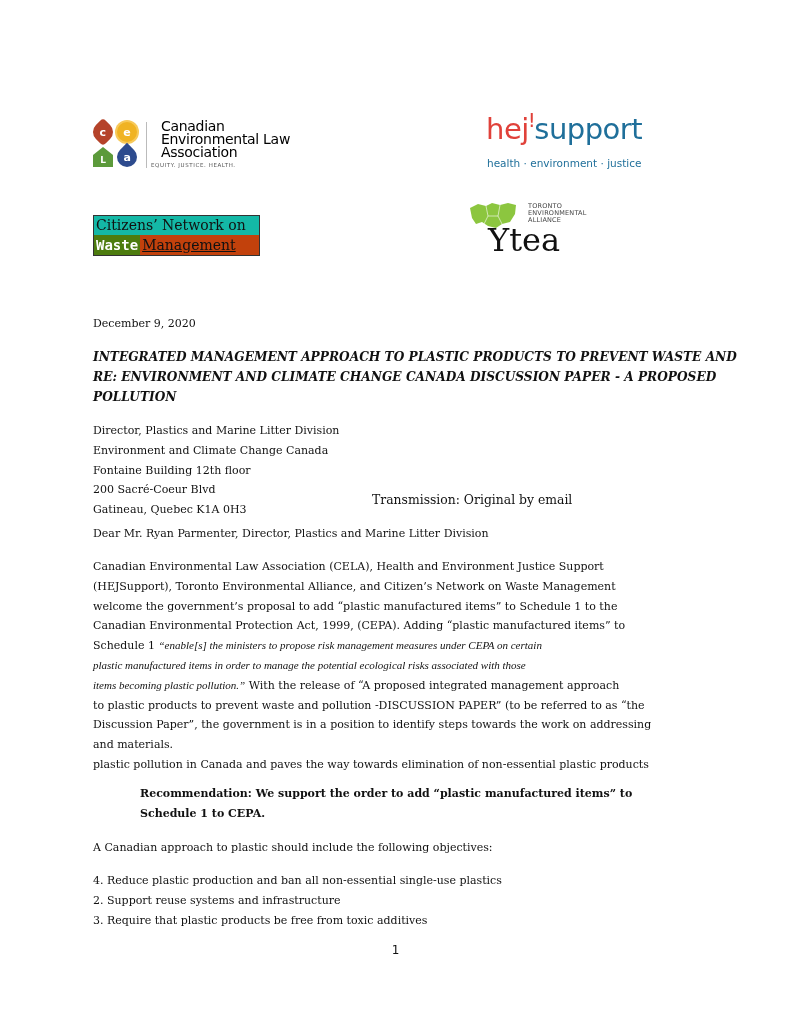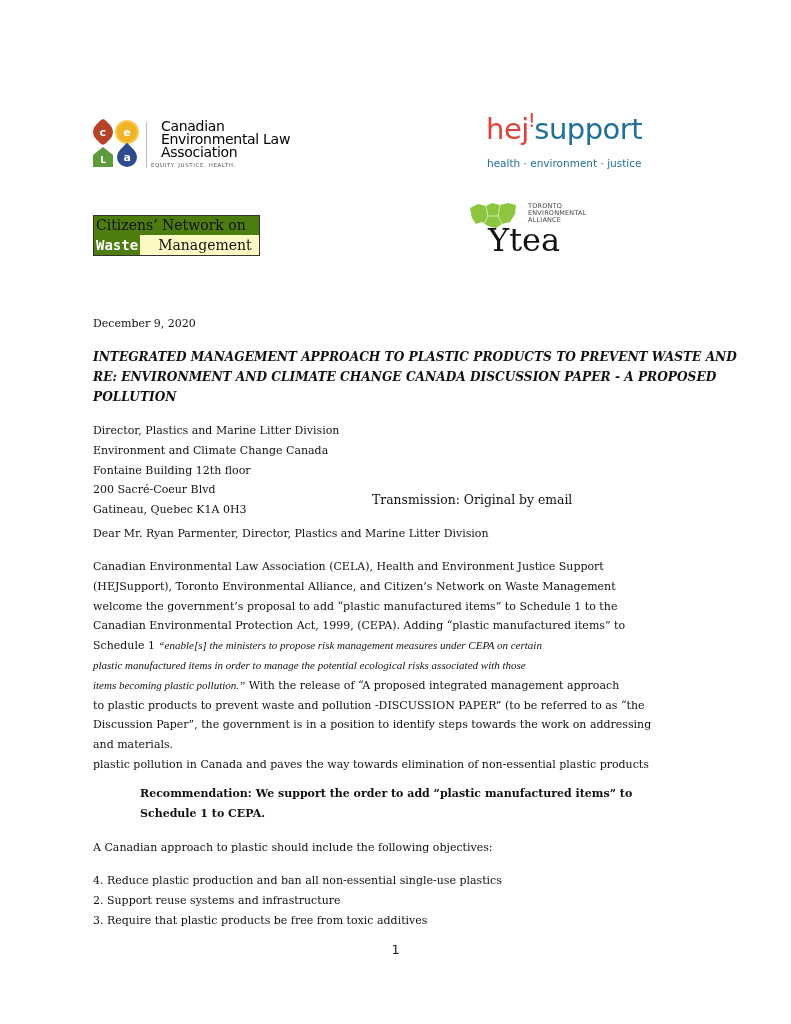--- a/index.html
+++ b/index.html
@@ -27,24 +27,24 @@
   
   .hej { position: absolute; left: 476px; top: 112px; width: 160px; height: 60px; margin-left: 10px; }
   .hej-main { position: absolute; left: 0; top: 0; font: 29px "DejaVu Sans", sans-serif; letter-spacing: -0.5px; white-space: nowrap; }
   .hej-red { color: #e0413a; }
   .hej-excl { color: #e0413a; font-size: 20px; position: relative; top: -12px; margin: 0 -1px; }
   .hej-blue { color: #1f6f9a; }
   .hej-tag { position: absolute; left: 1px; top: 45px; font: 10.5px "DejaVu Sans", sans-serif; color: #1f6f9a; white-space: nowrap; }
 
   
   .cnwm { position: absolute; left: 93px; top: 215px; width: 165px; border: 1px solid #333; }
-  .cnwm-top { font: 14px/19px "DejaVu Serif", serif; color: #111; padding-left: 2px; background: #4d7c0f; white-space: nowrap; }
+  .cnwm-top { font: 14px/19px "DejaVu Serif", serif; color: #111; padding-left: 2px; background: #14b8a6; white-space: nowrap; }
   .cnwm-bottom { display: flex; height: 20px; }
   .cnwm-waste { background: #4d7c0f; color: #fff; font: bold 14px/20px "DejaVu Sans Mono", monospace; padding: 0 2px; }
-  .cnwm-mgmt { background: #fef9c3; color: #111; font: 14px/20px "DejaVu Serif", serif; padding-left: 18px; flex: 1; }
+  .cnwm-mgmt { background: #c2410c; color: #111; font: 14px/20px "DejaVu Serif", serif; padding-left: 2px; flex: 1; text-decoration: underline; }
 
   
   .tea { position: absolute; left: 468px; top: 194px; width: 140px; height: 60px; margin-top: 8px; }
   .tea-map { position: absolute; left: 0; top: 0; width: 50px; height: 28px; }
   .tea-text { position: absolute; left: 60px; top: 1px; font: 6.5px/7px "DejaVu Sans", sans-serif; color: #444; letter-spacing: 0.2px; }
   .tea-word { position: absolute; left: 20px; top: 20px; font: 32px/36px "DejaVu Serif", serif; color: #111; }
 
   
   .txt { position: absolute; left: 93px; font-size: 11px; line-height: 19.8px; white-space: nowrap; }
   .date { top: 314px; }

